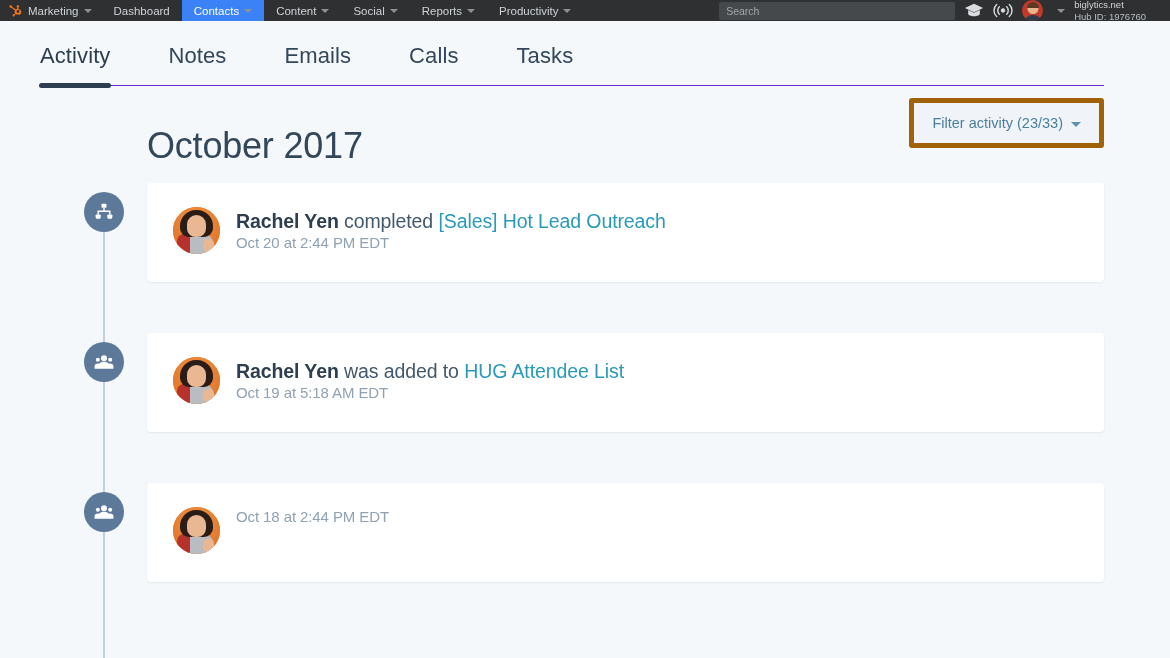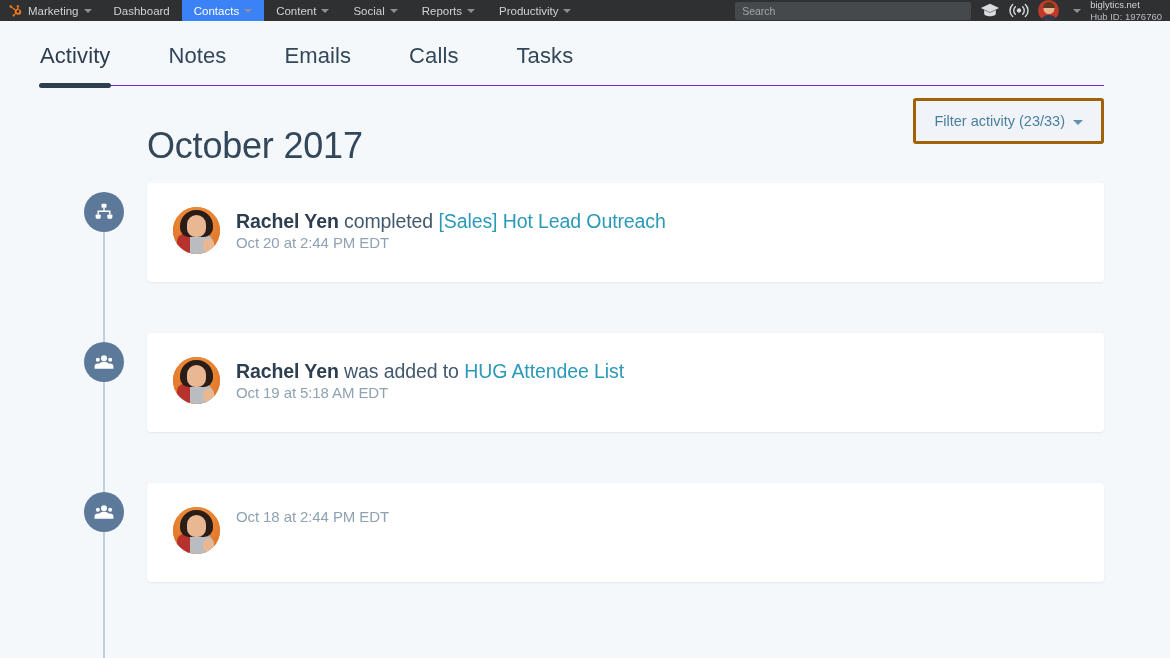--- a/index.html
+++ b/index.html
@@ -36,21 +36,21 @@
     border-left: 4px solid transparent;
     border-right: 4px solid transparent;
     border-top: 4px solid #8b9095;
   }
   .sprocket { margin-right: 6px; display: block; }
 
   .nav-right {
     margin-left: auto;
     display: flex;
     align-items: center;
-    padding-right: 8px;
+    padding-right: 24px;
     gap: 9px;
   }
   .search-box {
     width: 236px; height: 18px;
     background: #46494c;
     border: none;
     border-radius: 2px;
     color: #d5d8da;
     font-size: 10.5px;
     font-family: "Liberation Sans", sans-serif;
@@ -150,21 +150,21 @@
     font-size: 36px;
     color: #33475b;
     font-weight: 300;
     letter-spacing: -0.2px;
     padding-top: 33px;
   }
   .filter-btn {
     margin-left: auto;
     margin-top: 6px;
     background: #f0f3f7;
-    border: 3px solid #a16207;
+    border: 5px solid #a16207;
     border-radius: 3px;
     color: #4a7f9e;
     font-size: 14.5px;
     font-family: "Liberation Sans", sans-serif;
     padding: 12px 18px;
     cursor: pointer;
     display: flex;
     align-items: center;
     gap: 8px;
     white-space: nowrap;

